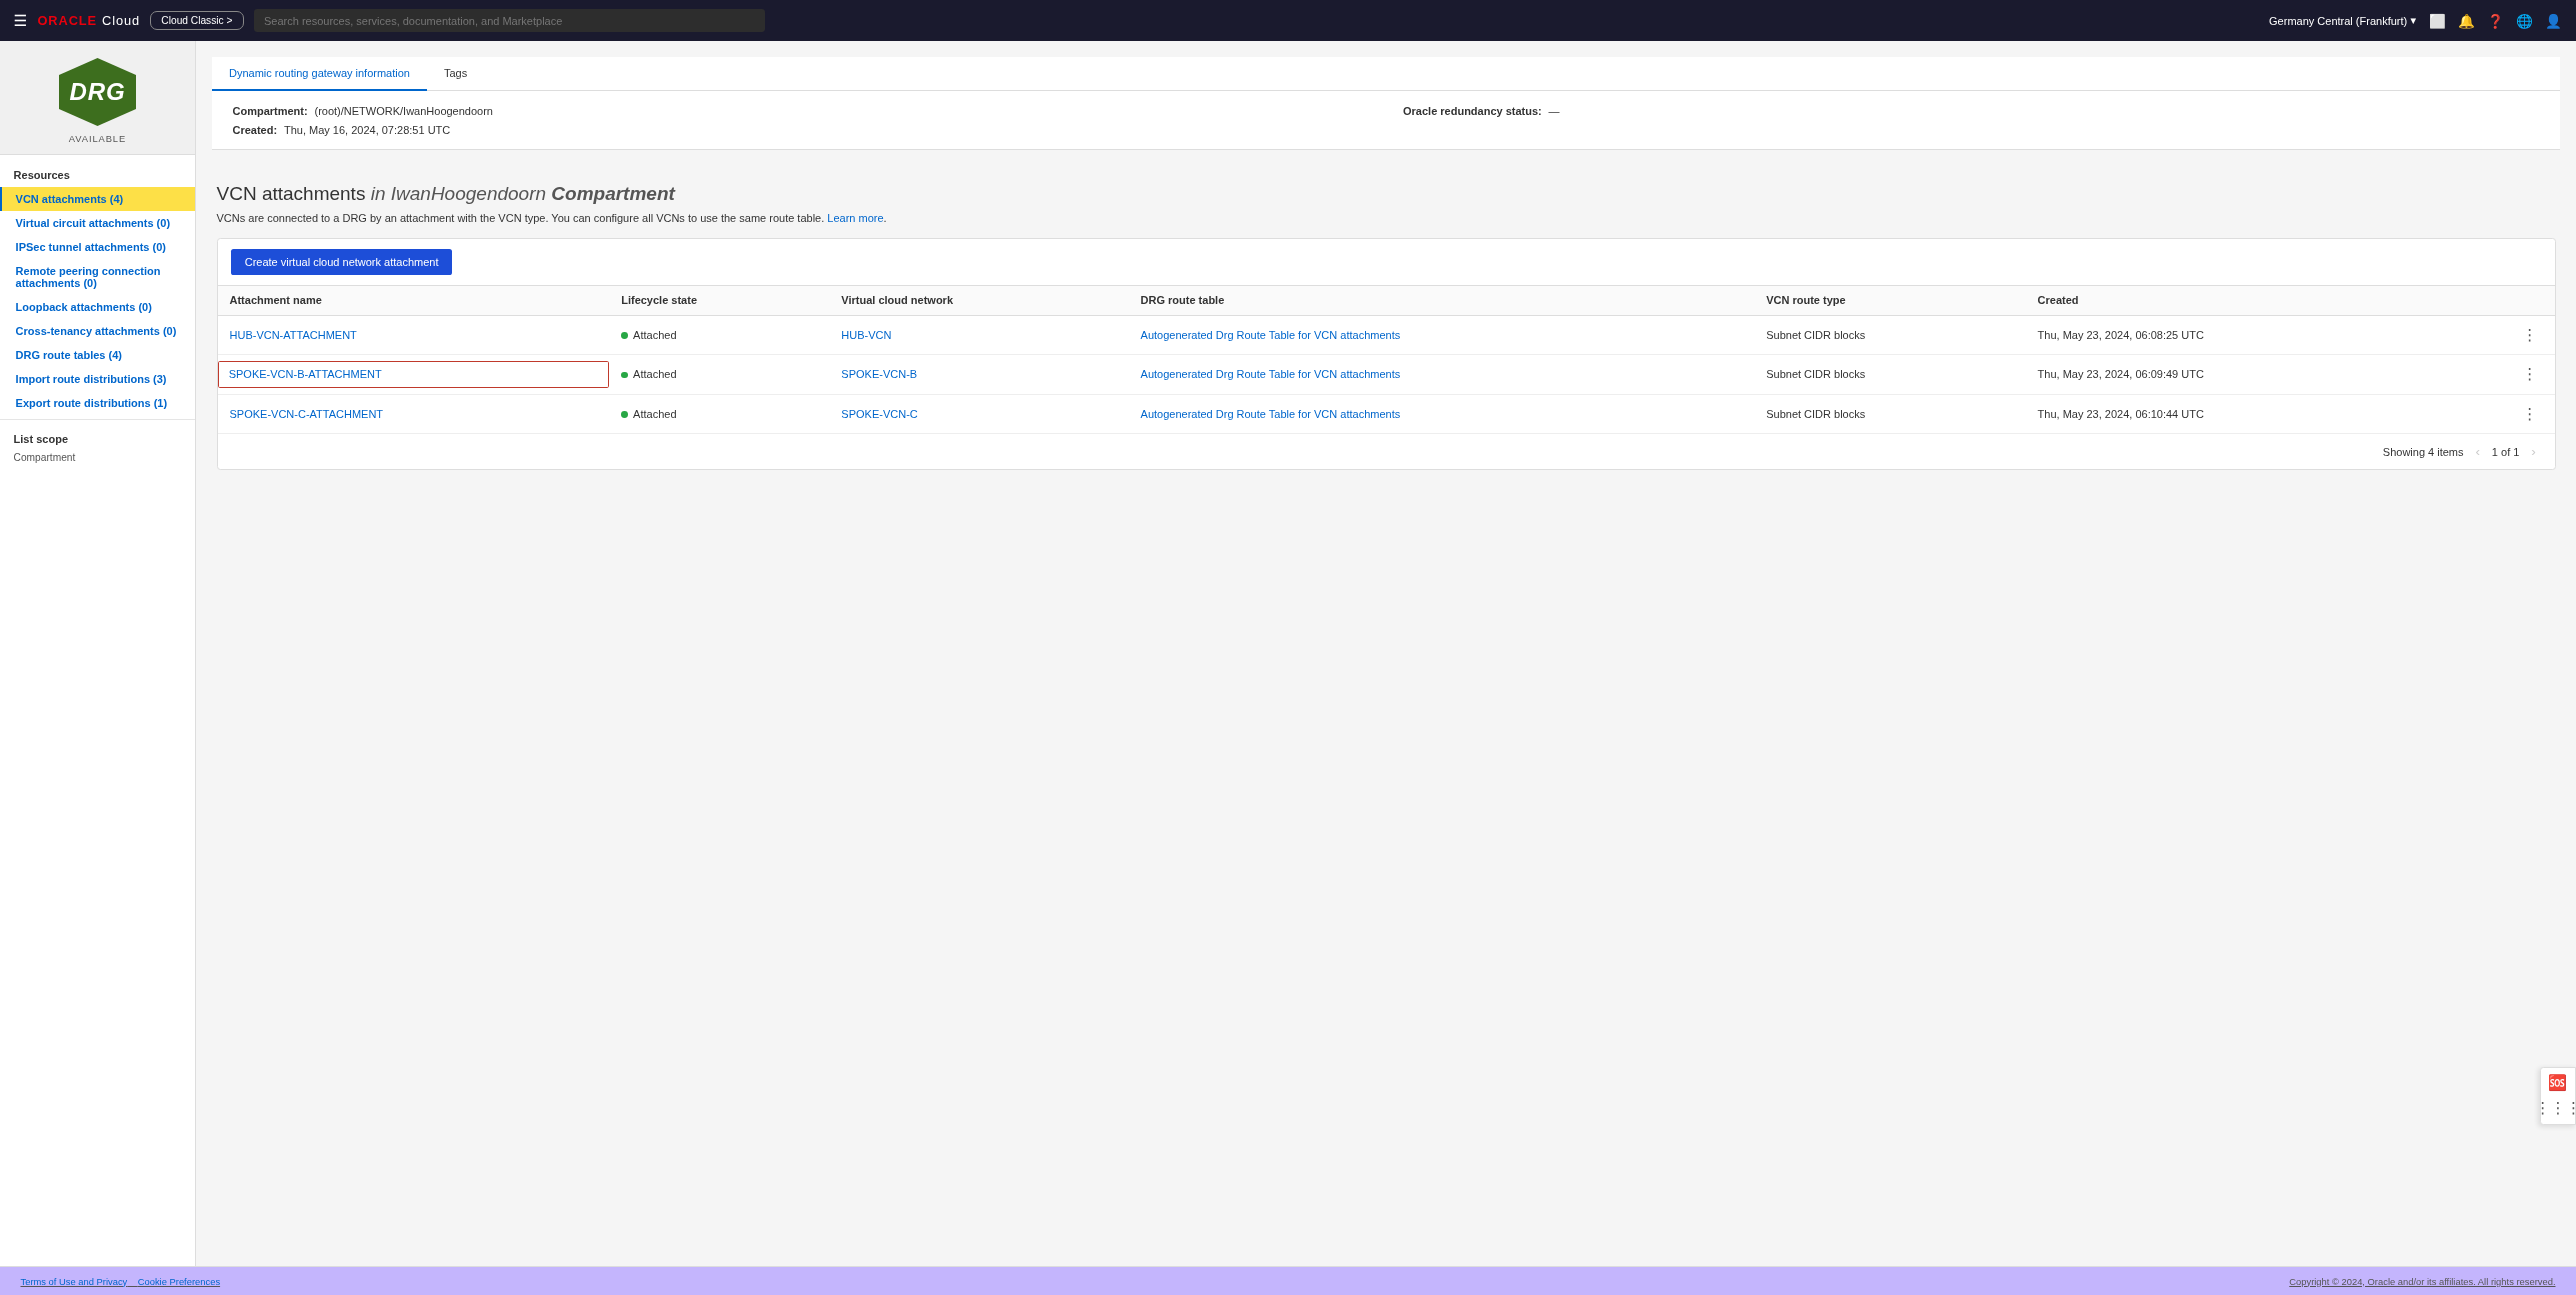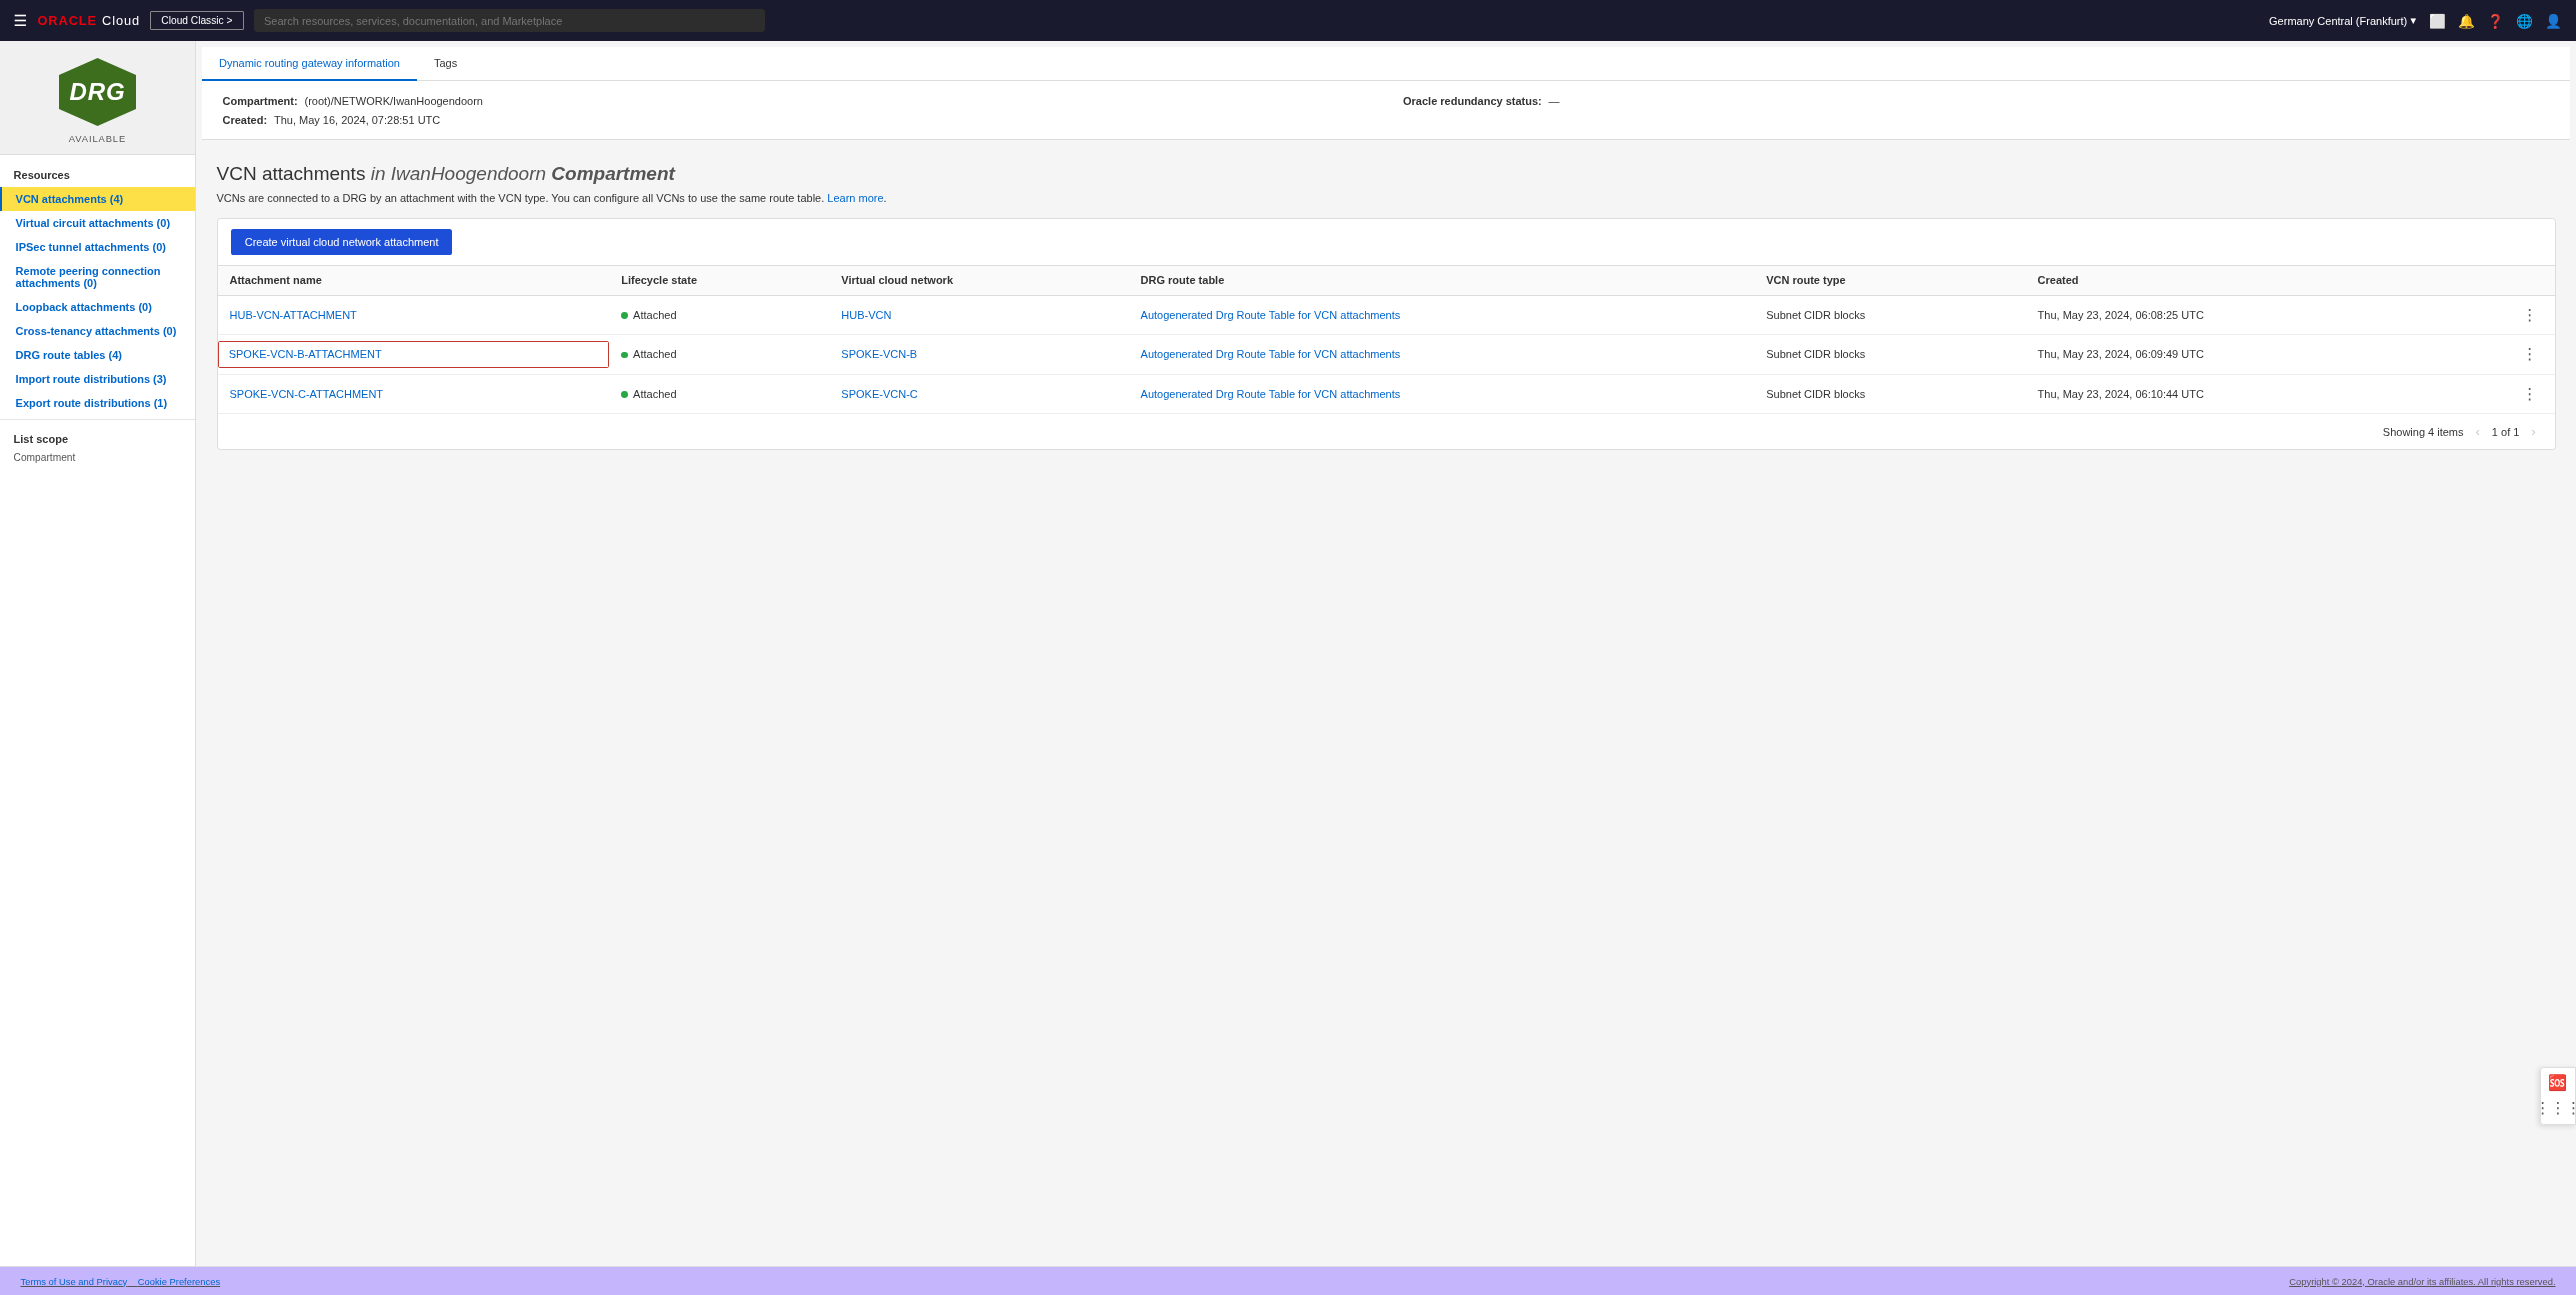--- a/index.html
+++ b/index.html
@@ -8,21 +8,21 @@
     
     .top-nav {
       display: flex; align-items: center; background: #1a1a2e; color: #fff;
       padding: 0 13.6px; height: 41px; gap: 10.2px; position: fixed; top: 0; left: 0; right: 0; z-index: 100;
     }
     .nav-hamburger { font-size: 15.3px; cursor: pointer; }
     .nav-logo { display: flex; align-items: center; gap: 5.1px; font-size: 12.8px; font-weight: 300; letter-spacing: 0.9px; }
     .nav-logo span.oracle { color: #e8000d; font-weight: 700; }
     .nav-classic-btn {
       border: 0.9px solid #888; color: #fff; background: transparent;
-      padding: 3.4px 10.2px; border-radius: 1px; cursor: pointer; font-size: 10.2px; white-space: nowrap;
+      padding: 3.4px 10.2px; border-radius: 7px; cursor: pointer; font-size: 10.2px; white-space: nowrap;
     }
     .nav-search {
       flex: 1; max-width: 511px; background: #2d2d2d; border: none; border-radius: 3.4px;
       padding: 5.1px 10.2px; color: #ccc; font-size: 11px;
     }
     .nav-right { margin-left: auto; display: flex; align-items: center; gap: 13.6px; font-size: 11px; }
     .nav-region { display: flex; align-items: center; gap: 3.4px; cursor: pointer; }
     .nav-icons { display: flex; gap: 12px; }
     .nav-icon { font-size: 13.6px; cursor: pointer; color: #ccc; }
 
@@ -56,21 +56,21 @@
     .sidebar-item.active { color: #0066cc; font-weight: 700; border-left: 2.6px solid #0066cc; background: #fde047; }
     .sidebar-divider { border: none; border-top: 0.9px solid #e5e5e5; margin: 3.4px 0; }
     .sidebar-scope-title { font-size: 11px; font-weight: 600; padding: 10.2px 13.6px 3.4px; color: #333; }
     .sidebar-scope-label { font-size: 10.2px; color: #555; padding: 3.4px 13.6px; }
 
     
     .main-content { flex: 1; padding: 0; overflow-x: auto; }
 
     
     .info-card {
-      background: #fff; margin: 6px; border-bottom: 0.9px solid #ddd;
+      background: #fff; margin: 16px; border-bottom: 0.9px solid #ddd;
     }
     .info-tabs { display: flex; border-bottom: 0.9px solid #ddd; background: #fff; }
     .info-tab {
       padding: 10.2px 17px; font-size: 11px; cursor: pointer; color: #333;
       border-bottom: 2.6px solid transparent; margin-bottom: -0.9px;
     }
     .info-tab.active { border-bottom: 2.6px solid #0066cc; color: #0066cc; font-weight: 500; }
     .info-body { padding: 13.6px 20.5px; display: grid; grid-template-columns: 1fr 1fr; gap: 6.8px 34px; }
     .info-row { display: flex; align-items: baseline; gap: 6.8px; }
     .info-label { font-weight: 600; font-size: 11px; white-space: nowrap; }

